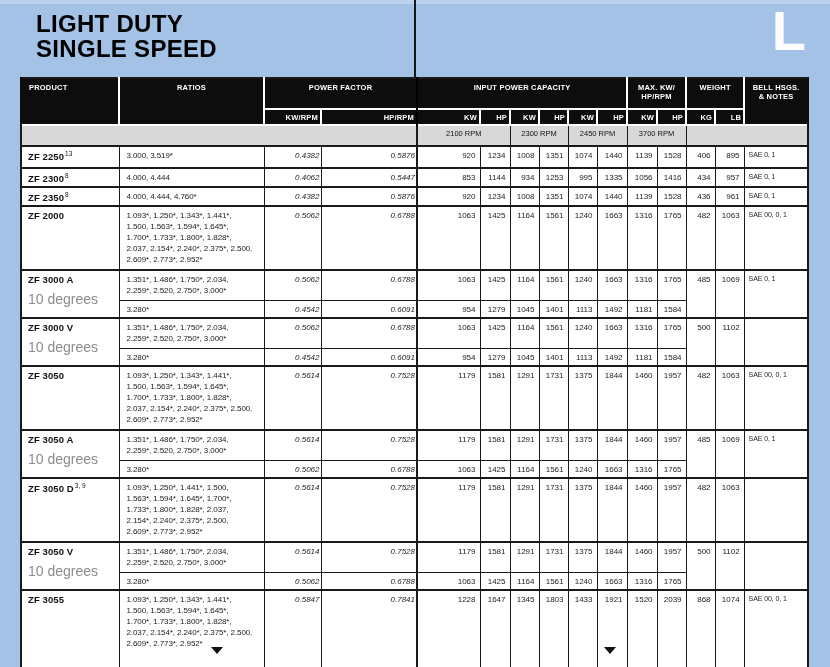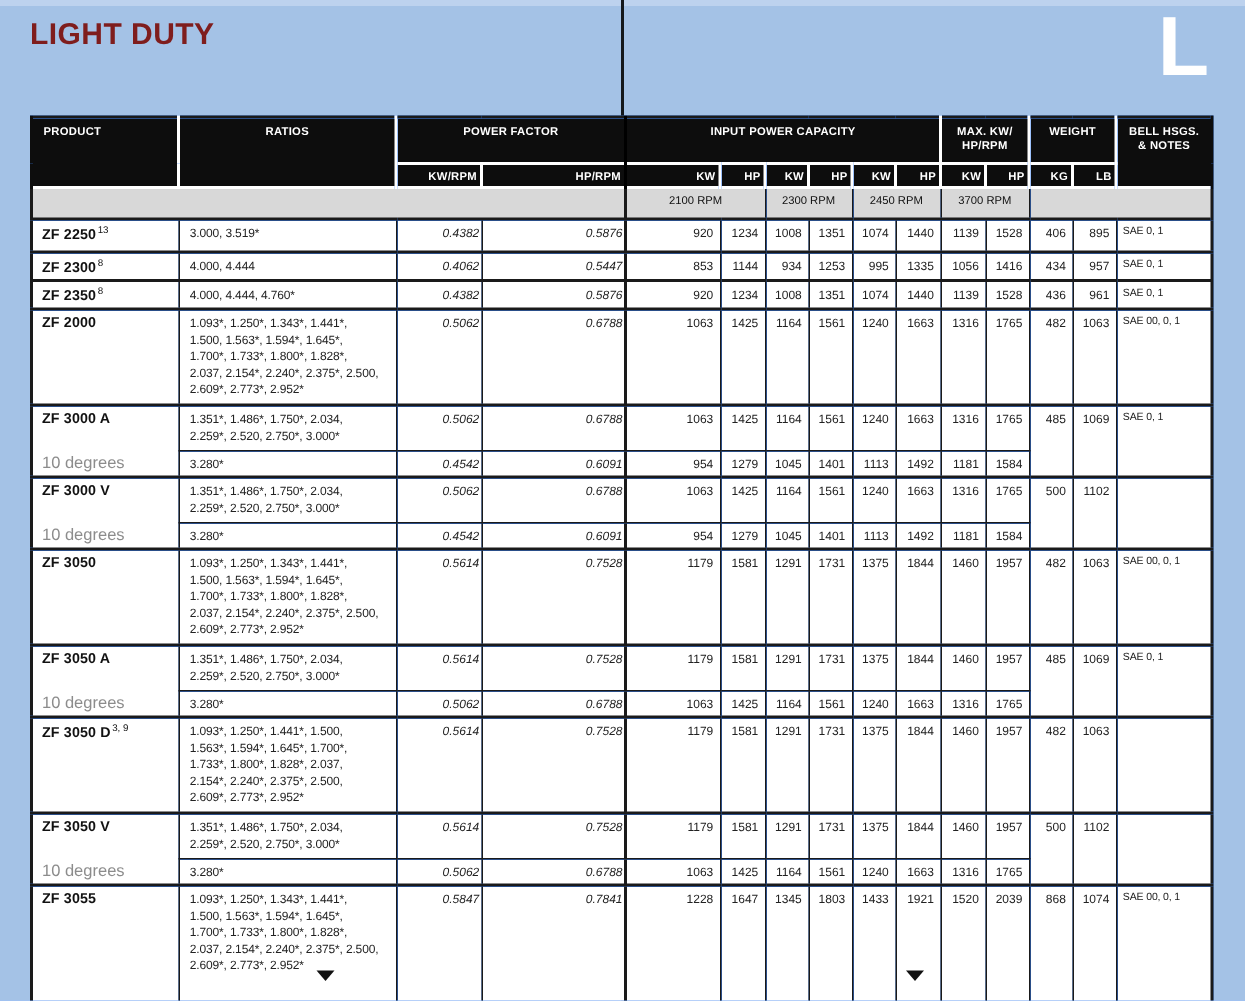--- a/index.html
+++ b/index.html
@@ -5,22 +5,22 @@
   html,body { margin:0; padding:0; }
   .page {
     position:relative; width:830px; height:667px; overflow:hidden;
     background: var(--page-bg, #a4c2e6);
     font-family:"Liberation Sans", sans-serif;
   }
   .top-strip { position:absolute; left:0; top:0; width:830px; height:4px; background:#bdd2ee; }
   .vline { position:absolute; left:414px; width:2px; background:#14181c; }
   .vline.seg-top { top:0; height:79px; }
   .vline.seg-bottom { top:648px; height:19px; }
-  .page-title { position:absolute; left:20px; top:11px; color:#7f1d1d; font-weight:bold;
-    font-size:20px; line-height:25px; letter-spacing:0.3px; }
+  .page-title { position:absolute; left:36px; top:11px; color:#000000; font-weight:bold;
+    font-size:24px; line-height:25px; letter-spacing:0.3px; }
   .corner-letter { position:absolute; right:24px; top:0px; color:#fff; font-weight:bold;
     font-size:56px; line-height:62px; }
 
   table.spec { position:absolute; left:20px; top:77px; width:787px; border-collapse:collapse;
     table-layout:fixed; background:#3b82f6; border:2px solid #1a1a1a; }
   th, td { vertical-align:top; overflow:hidden; margin:0; }
 
   
   thead th { background: var(--header-bg, #0d0d0d); color:#fff; font-weight:bold;
     font-size:7.5px; text-align:center; padding:4px 2px 2px; letter-spacing:0.2px;
@@ -39,21 +39,21 @@
   tr.rpmband td.first { border-left:2px solid #1a1a1a; }
   tr.rpmband td.last { border-right:2px solid #1a1a1a; }
 
   
   tbody td { background:#fff; border:1px solid #1a1a1a; color:#222; }
   tbody tr.prod-first td { border-top:2px solid #1a1a1a; }
   tbody td.heavy-left { border-left:2px solid #1a1a1a; }
   td.prod-cell { padding:3px 3px 2px 6px; font-size:9.5px; color:#111; }
   td.prod-cell .pname { font-weight:bold; letter-spacing:0.1px; }
   td.prod-cell sup { font-size:6.5px; margin-left:1px; }
-  td.prod-cell .psub { color:#8c8c8c; font-size:11px; margin-top:18px; font-weight:normal; }
+  td.prod-cell .psub { color:#8c8c8c; font-size:14px; margin-top:6px; font-weight:normal; }
   td.ratios-cell { font-size:8px; line-height:11px; padding:3px 3px 2px 7px;
     white-space:pre-line; text-align:left; letter-spacing:-0.1px; }
   td.pf-cell { font-size:8px; text-align:right; padding-top:4px;font-style:italic; }
   td.num-cell { font-size:8px; text-align:right; padding:4px 4px 0 0; }
   td.bell-cell { font-size:7px; text-align:left; padding:4px 2px 0 4px; letter-spacing:-0.1px; }
 
   .tri { position:absolute; width:0; height:0; border-left:6px solid transparent;
     border-right:6px solid transparent; border-top:7px solid #111; }
   .tri.left { left:211px; top:647px; }
   .tri.right { left:604px; top:647px; }
@@ -61,20 +61,21 @@
 </head>
 <body>
 
 <div class="page">
   <div class="top-strip"></div>
   <div class="vline seg-top"></div>
   <div class="vline seg-bottom"></div>
 
   <div class="page-title">
     <div>LIGHT DUTY</div>
+    <div>SINGLE SPEED</div>
   </div>
   <div class="corner-letter">L</div>
 
   <table class="spec">
     <colgroup>
       <col style="width:98px">
         <col style="width:145px">
         <col style="width:57px">
         <col style="width:96px">
       <col style="width:63px">

